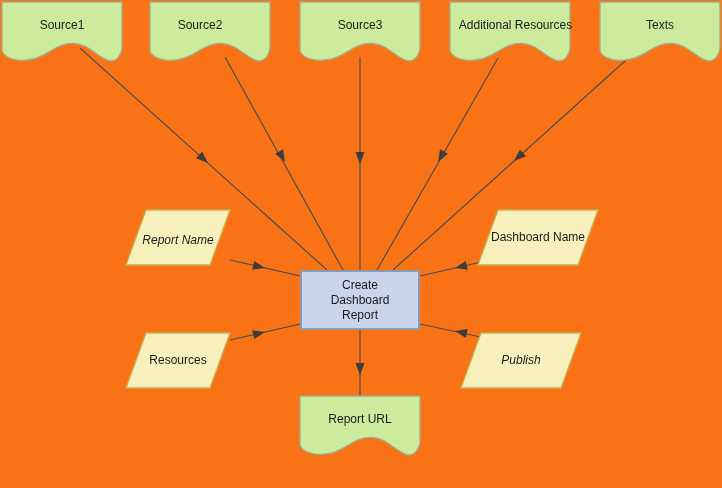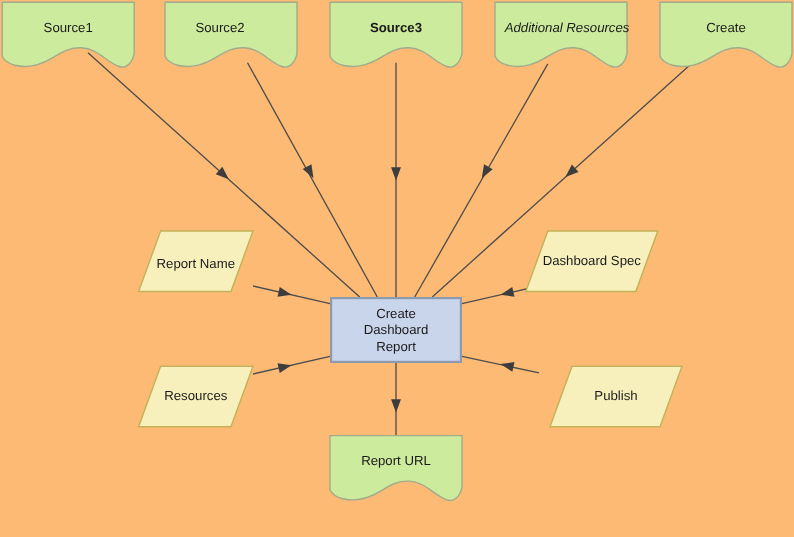--- a/index.html
+++ b/index.html
@@ -1,20 +1,20 @@
 <!DOCTYPE html>
 <html><head>
 <meta charset="utf-8">
 <style>
   html, body { margin: 0; padding: 0; background: #ffffff; }
   .canvas {
     position: relative;
     width: 722px;
     height: 488px;
-    background: #fdba74;
+    background: #f97316;
     font-family: "Liberation Sans", sans-serif;
     overflow: hidden;
   }
   .canvas svg.edges {
     position: absolute;
     left: 0; top: 0;
     pointer-events: none;
   }
   .node {
     position: absolute;
@@ -92,57 +92,57 @@
           <path d="M0,0 L120,0 L120,46.800000000000004 C118.2,55.2 112.8,61.2 105.6,58.199999999999996 C93.60000000000001,53.4 86.39999999999999,42 72,41.4 C54,40.800000000000004 48,52.8 31.200000000000003,57 C16.8,60.6 3.5999999999999996,57 0,49.199999999999996 Z" fill="#cdeb9d" stroke="#a0ac8c" stroke-width="1.3"></path>
         </svg>
         <span class="label">Source1</span>
       </div>
       <div class="node document" style="left: 150px; top: 2px; width: 100px; height: 60px;">
         <svg class="shape" width="120" height="60" viewBox="0 0 120 60">
           <path d="M0,0 L120,0 L120,46.800000000000004 C118.2,55.2 112.8,61.2 105.6,58.199999999999996 C93.60000000000001,53.4 86.39999999999999,42 72,41.4 C54,40.800000000000004 48,52.8 31.200000000000003,57 C16.8,60.6 3.5999999999999996,57 0,49.199999999999996 Z" fill="#cdeb9d" stroke="#a0ac8c" stroke-width="1.3"></path>
         </svg>
         <span class="label">Source2</span>
       </div>
-      <div class="node document" style="left: 300px; top: 2px; width: 120px; height: 60px; font-weight: bold;">
+      <div class="node document" style="left: 300px; top: 2px; width: 120px; height: 60px;">
         <svg class="shape" width="120" height="60" viewBox="0 0 120 60">
           <path d="M0,0 L120,0 L120,46.800000000000004 C118.2,55.2 112.8,61.2 105.6,58.199999999999996 C93.60000000000001,53.4 86.39999999999999,42 72,41.4 C54,40.800000000000004 48,52.8 31.200000000000003,57 C16.8,60.6 3.5999999999999996,57 0,49.199999999999996 Z" fill="#cdeb9d" stroke="#a0ac8c" stroke-width="1.3"></path>
         </svg>
         <span class="label">Source3</span>
       </div>
-      <div class="node document" style="left: 450px; top: 2px; width: 131px; height: 60px; font-style: italic;">
+      <div class="node document" style="left: 450px; top: 2px; width: 131px; height: 60px;">
         <svg class="shape" width="120" height="60" viewBox="0 0 120 60">
           <path d="M0,0 L120,0 L120,46.800000000000004 C118.2,55.2 112.8,61.2 105.6,58.199999999999996 C93.60000000000001,53.4 86.39999999999999,42 72,41.4 C54,40.800000000000004 48,52.8 31.200000000000003,57 C16.8,60.6 3.5999999999999996,57 0,49.199999999999996 Z" fill="#cdeb9d" stroke="#a0ac8c" stroke-width="1.3"></path>
         </svg>
         <span class="label">Additional Resources</span>
       </div>
       <div class="node document" style="left: 600px; top: 2px; width: 120px; height: 60px;">
         <svg class="shape" width="120" height="60" viewBox="0 0 120 60">
           <path d="M0,0 L120,0 L120,46.800000000000004 C118.2,55.2 112.8,61.2 105.6,58.199999999999996 C93.60000000000001,53.4 86.39999999999999,42 72,41.4 C54,40.800000000000004 48,52.8 31.200000000000003,57 C16.8,60.6 3.5999999999999996,57 0,49.199999999999996 Z" fill="#cdeb9d" stroke="#a0ac8c" stroke-width="1.3"></path>
         </svg>
-        <span class="label">Create</span>
+        <span class="label">Texts</span>
       </div>
-      <div class="node parallelogram" style="left: 126px; top: 210px; width: 104px; height: 61px;">
+      <div class="node parallelogram" style="left: 126px; top: 210px; width: 104px; height: 61px; font-style: italic;">
         <svg class="shape" width="104" height="55" viewBox="0 0 104 55">
           <polygon points="20,0 104,0 84,55 0,55" fill="#f8f0bc" stroke="#c3b358" stroke-width="1.3"></polygon>
         </svg>
         <span class="label">Report Name</span>
       </div>
       <div class="node parallelogram" style="left: 478px; top: 210px; width: 120px; height: 55px;">
         <svg class="shape" width="120" height="55" viewBox="0 0 120 55">
           <polygon points="20,0 120,0 100,55 0,55" fill="#f8f0bc" stroke="#c3b358" stroke-width="1.3"></polygon>
         </svg>
-        <span class="label">Dashboard Spec</span>
+        <span class="label">Dashboard Name</span>
       </div>
       <div class="node parallelogram" style="left: 126px; top: 333px; width: 104px; height: 55px;">
         <svg class="shape" width="104" height="55" viewBox="0 0 104 55">
           <polygon points="20,0 104,0 84,55 0,55" fill="#f8f0bc" stroke="#c3b358" stroke-width="1.3"></polygon>
         </svg>
         <span class="label">Resources</span>
       </div>
-      <div class="node parallelogram" style="left: 500px; top: 333px; width: 120px; height: 55px;">
+      <div class="node parallelogram" style="left: 461px; top: 333px; width: 120px; height: 55px; font-style: italic;">
         <svg class="shape" width="120" height="55" viewBox="0 0 120 55">
           <polygon points="20,0 120,0 100,55 0,55" fill="#f8f0bc" stroke="#c3b358" stroke-width="1.3"></polygon>
         </svg>
         <span class="label">Publish</span>
       </div>
       <div class="node process" style="left: 300px; top: 270px; width: 120px; height: 60px;">
         <svg class="shape" width="120" height="60" viewBox="0 0 120 60">
           <rect x="1" y="1" width="118" height="58" fill="#c9d5ea" stroke="#8d99ae" stroke-width="2"></rect>
         </svg>
         <span class="label">Create Dashboard Report</span>

